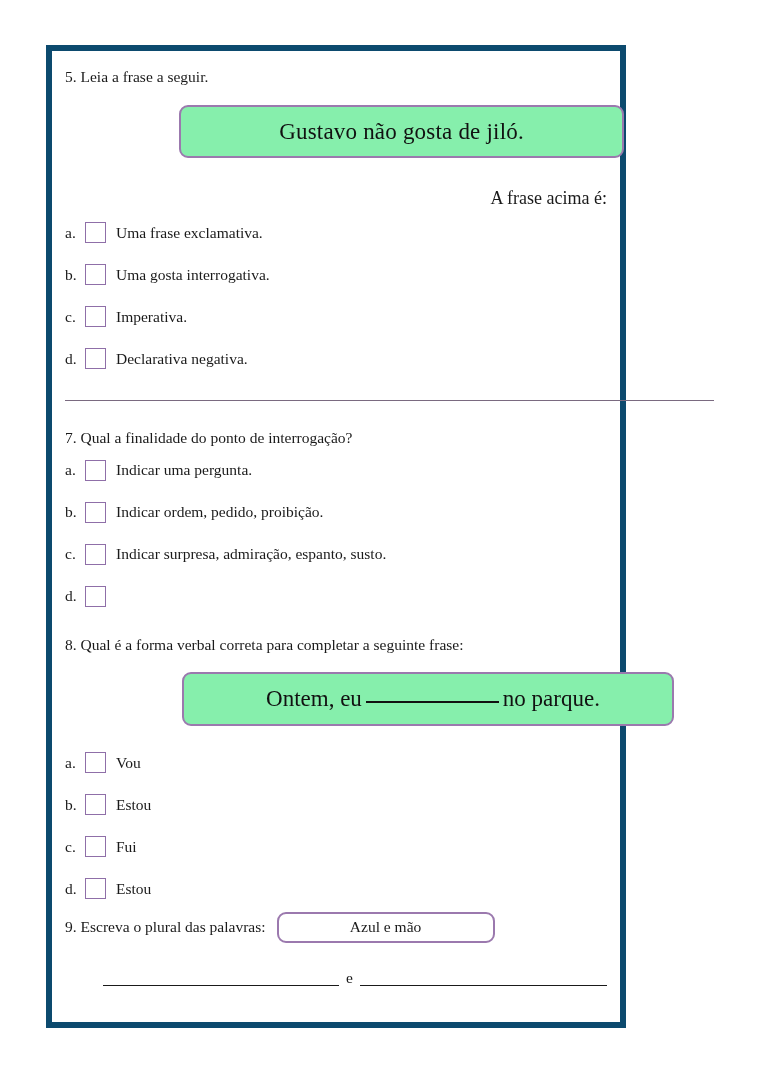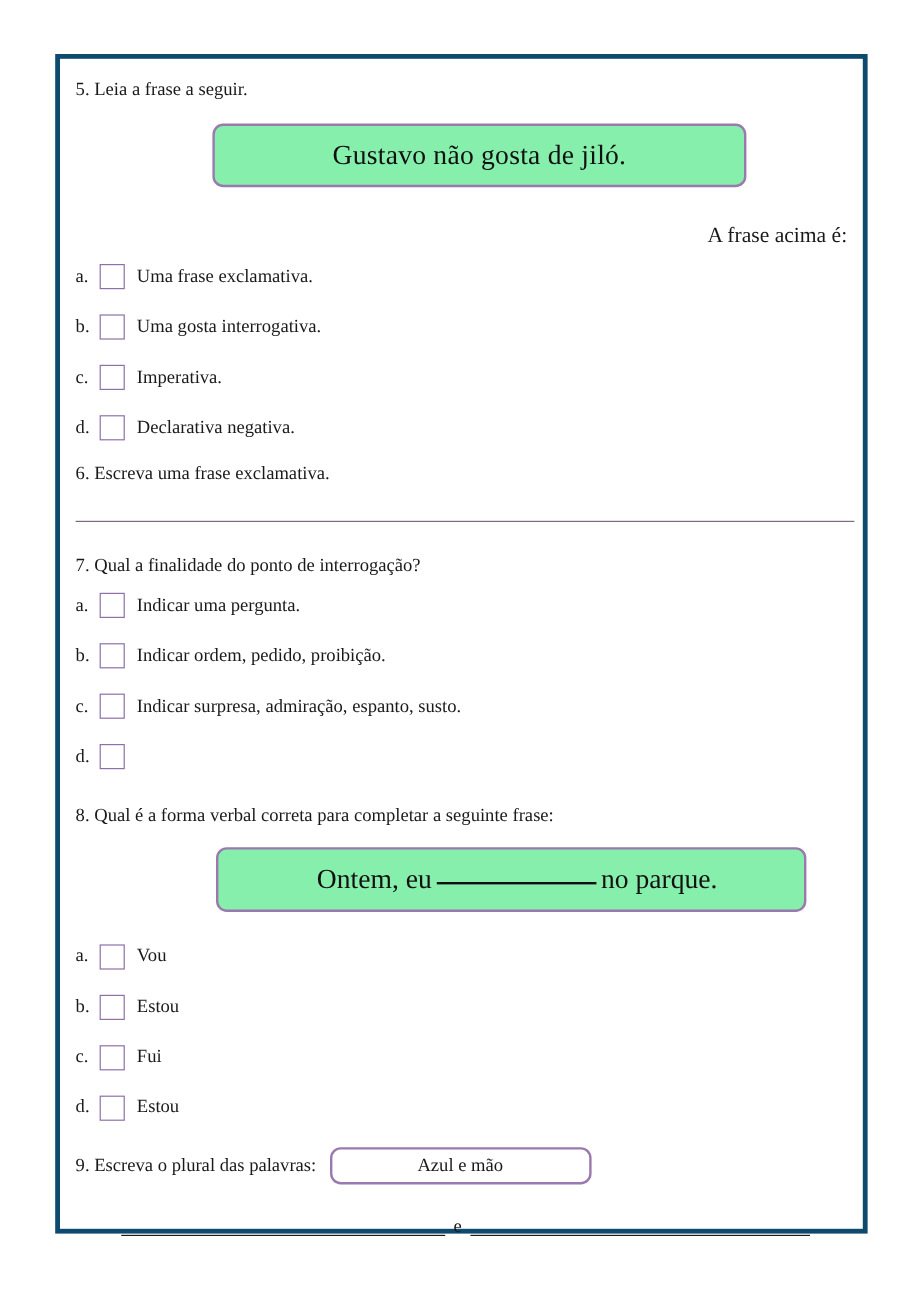--- a/index.html
+++ b/index.html
@@ -12,23 +12,23 @@
     height: 1085px;
     font-family: "Liberation Serif", "DejaVu Serif", serif;
     color: #1a1a1a;
     overflow: hidden;
   }
 
   .page {
     position: absolute;
     left: 46px;
     top: 45px;
-    width: 677px;
+    width: 580px;
     height: 983px;
-    border: 4px solid #0c4a6e;
+    border: 6px solid #0c4a6e;
     background: #ffffff;
     box-sizing: border-box;
   }
 
   .page-inner {
     position: relative;
     width: 100%;
     height: 100%;
     padding: 12px 13px 0 13px;
     box-sizing: border-box;
@@ -125,21 +125,21 @@
     width: 649px;
     height: 0;
     border-top: 1px solid #7a6a80;
   }
 
   .q-7 { margin-top: 27px; }
   .q-8 { margin-top: 28px; }
   .q-9-row {
     display: flex;
     align-items: center;
-    margin-top: 22px;
+    margin-top: 12px;
   }
   .q-9-label {
     font-size: 15.5px;
     white-space: nowrap;
     margin-right: 11px;
   }
   .word-box {
     border: 2px solid #9b79ae;
     border-radius: 9px;
     width: 218px;
@@ -206,21 +206,20 @@
         <span class="checkbox"></span>
         <span class="opt-label">Imperativa.</span>
       </div>
       <div class="option-row">
         <span class="opt-letter">d.</span>
         <span class="checkbox"></span>
         <span class="opt-label">Declarativa negativa.</span>
       </div>
     </div>
 
-    <p class="q-text q-6">6. Escreva uma frase exclamativa.</p>
 
     <div class="divider"></div>
 
     <p class="q-text q-7">7. Qual a finalidade do ponto de interrogação?</p>
 
     <div class="options">
       <div class="option-row">
         <span class="opt-letter">a.</span>
         <span class="checkbox"></span>
         <span class="opt-label">Indicar uma pergunta.</span>

